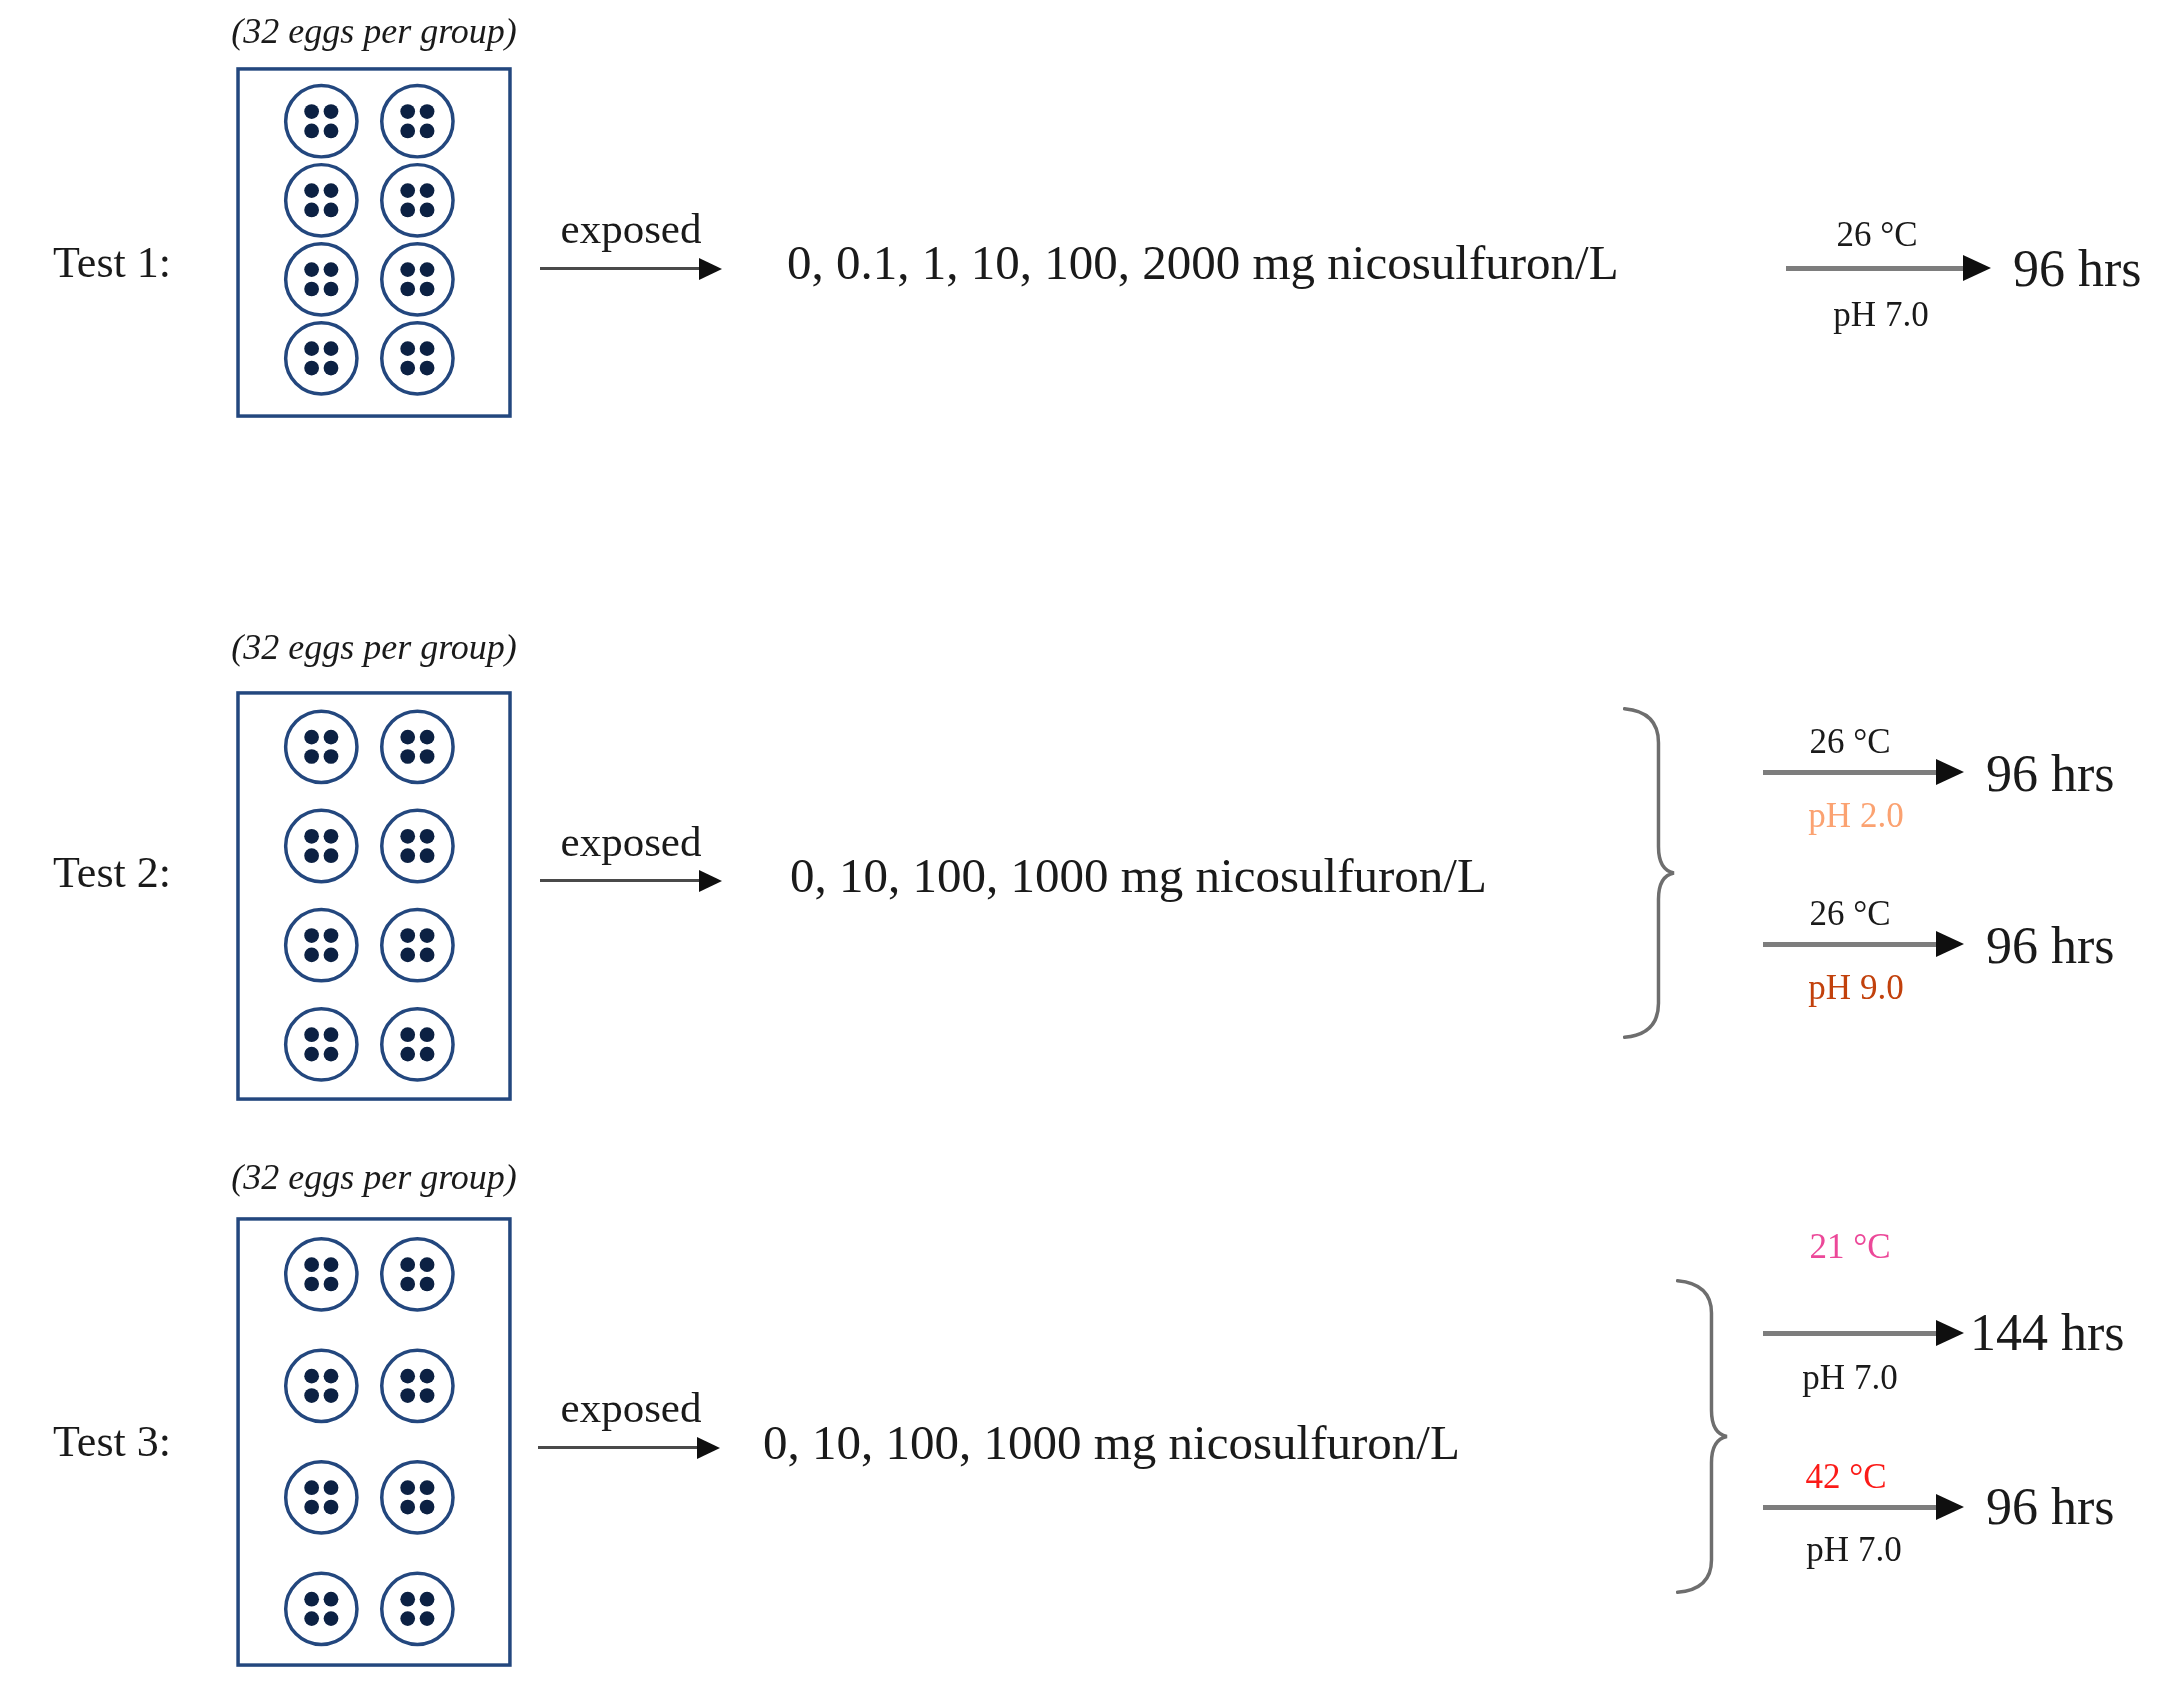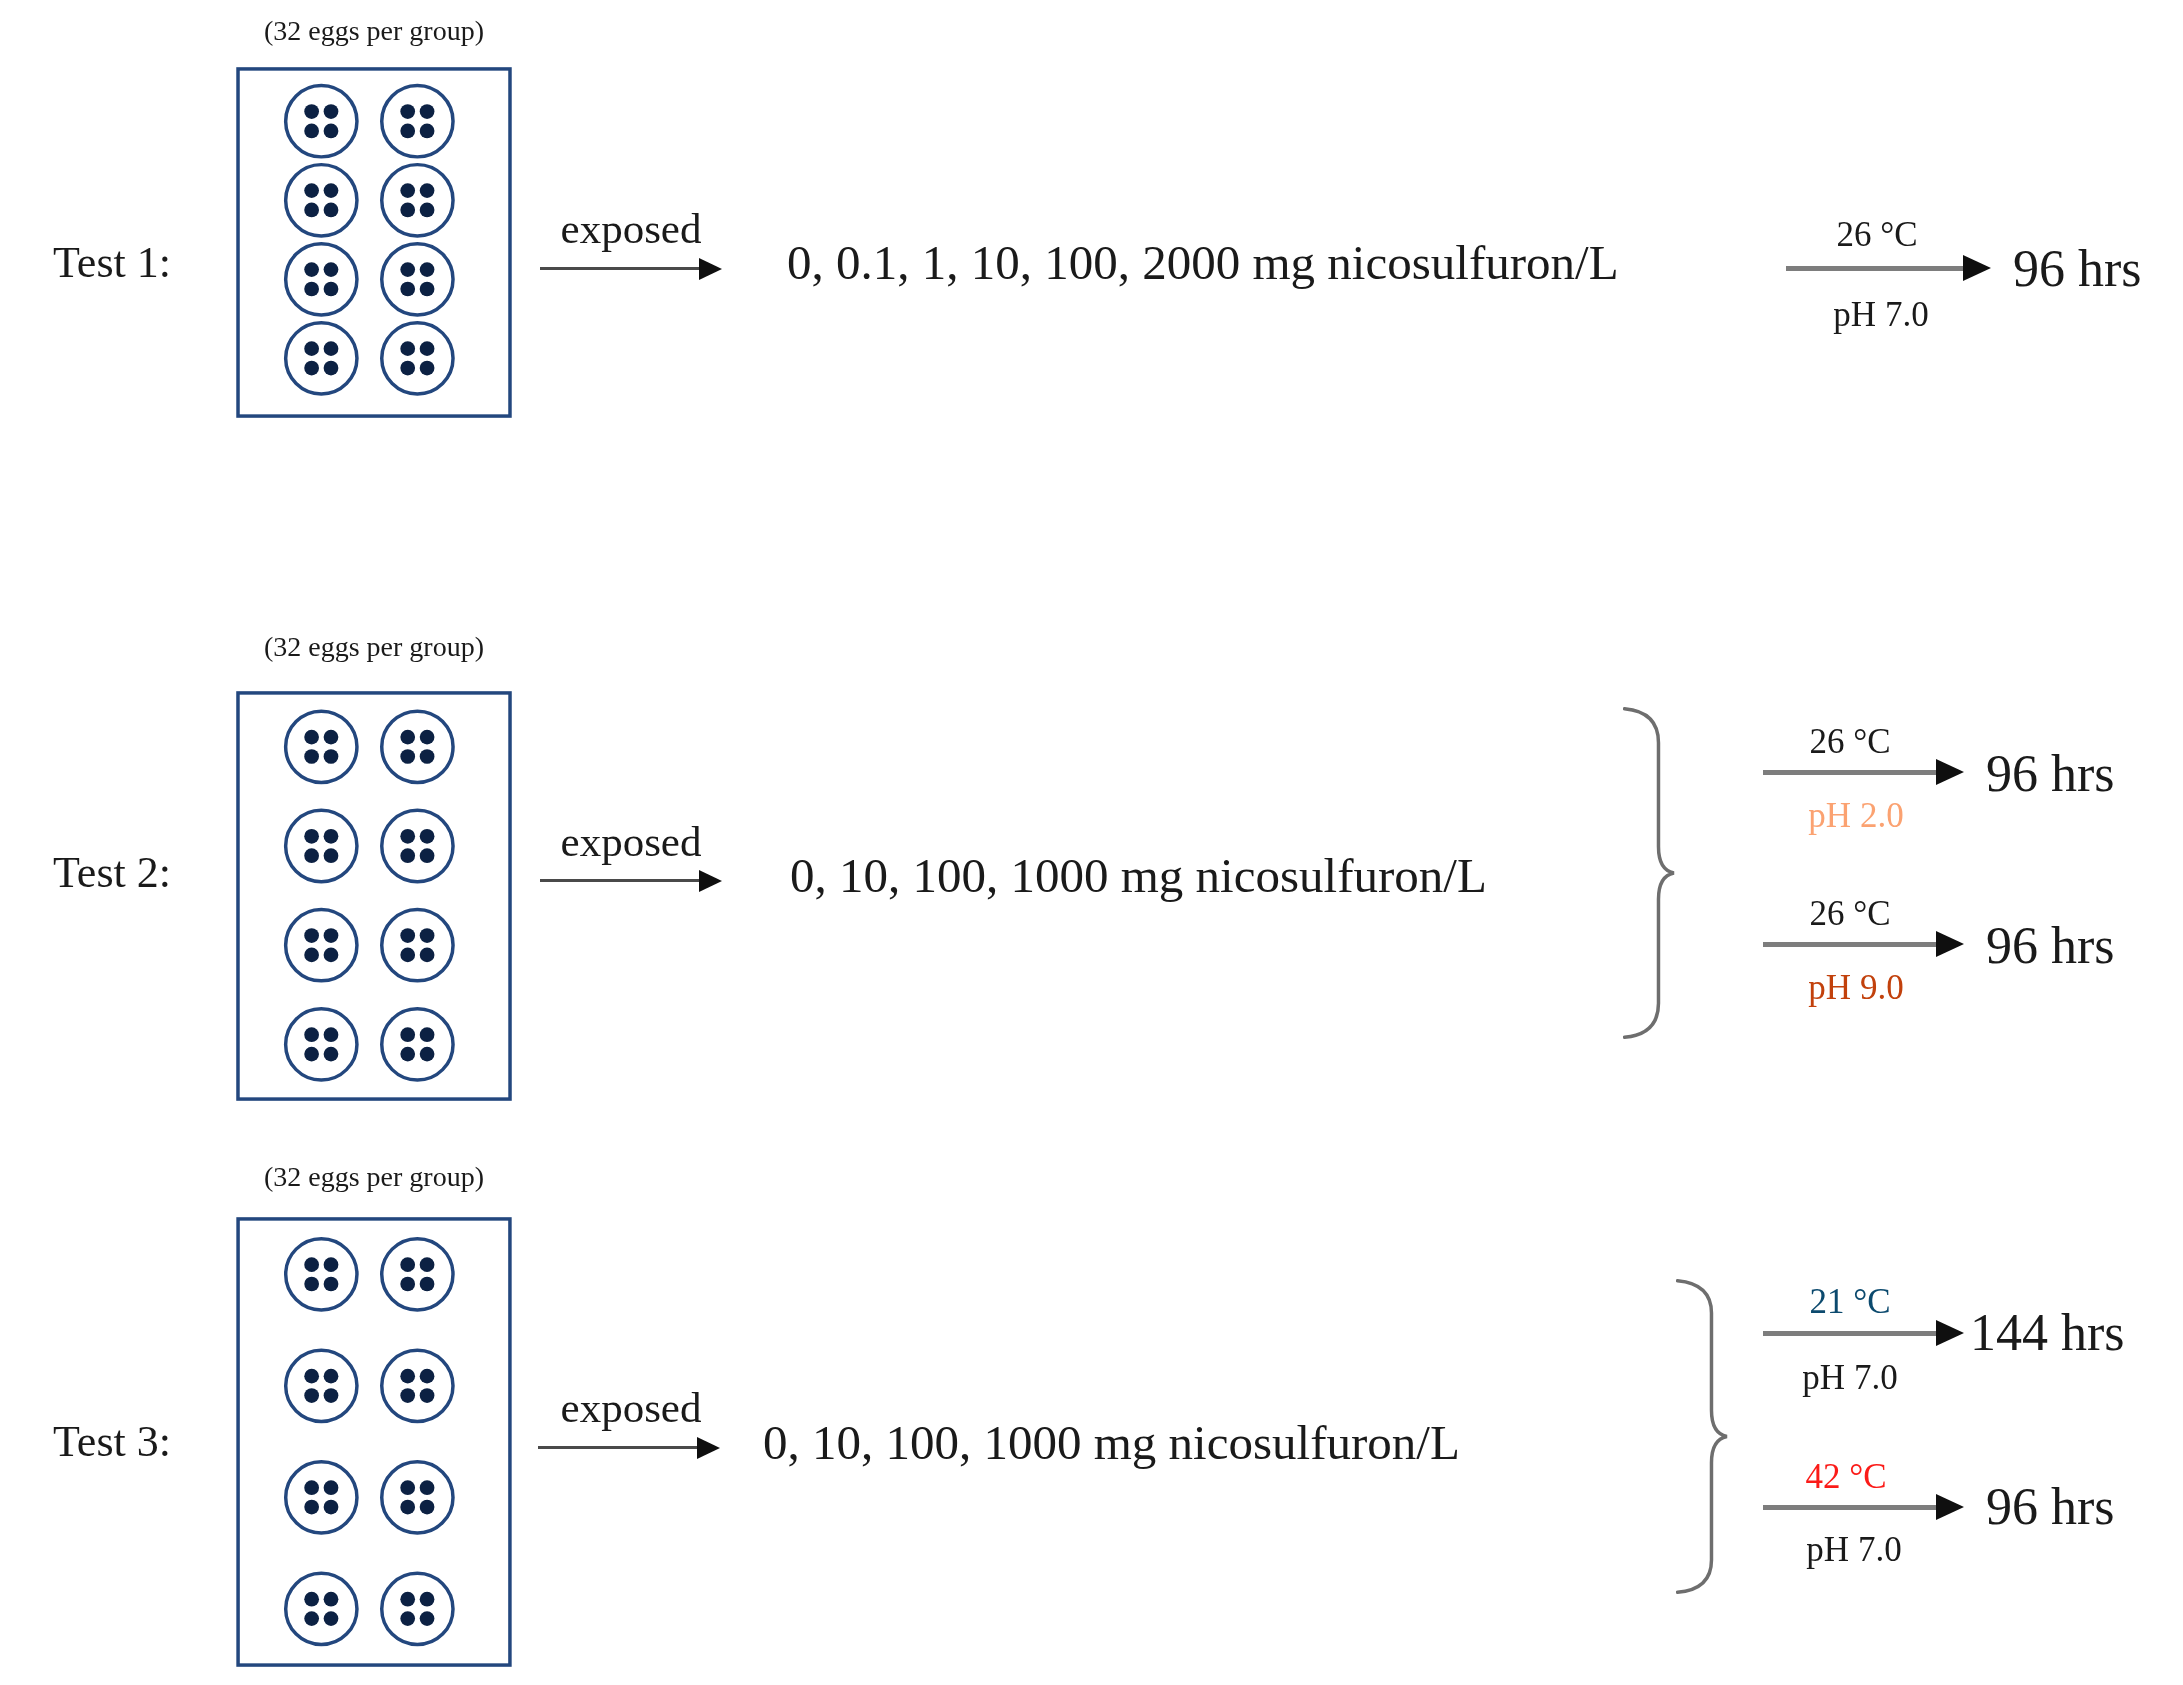--- a/index.html
+++ b/index.html
@@ -5,21 +5,21 @@
   html,body { margin:0; padding:0; background:#ffffff; }
   body { width:2183px; height:1685px; overflow:hidden;
          font-family:"Liberation Serif", serif; color:#1a1a1a; }
   .canvas { position:relative; width:2183px; height:1685px; background:#fff; }
 
   .abs    { position:absolute; }
   .clabel { position:absolute; transform:translate(-50%,-50%); white-space:nowrap; line-height:1; }
   .ltext  { position:absolute; transform:translateY(-50%); white-space:nowrap; line-height:1; }
 
   .test-label { font-size:44px; }
-  .caption    { font-size:28px; }
+  .caption    { font-size:36px;font-style:italic; }
   .exposed    { font-size:43px; }
   .conc       { font-size:49px; }
   .dur        { font-size:52px; }
   .cond       { font-size:35px; }
 
   
   .arrow { position:absolute; height:4.6px; background:#7d7d7d; }
   .arrow::after { content:""; position:absolute; left:100%; top:50%;
                   transform:translateY(-50%); width:0; height:0;
                   border-left:28px solid #0f0f0f;
@@ -130,21 +130,21 @@
 
     <div class="clabel exposed" style="left:631px; top:1407px">exposed</div>
     <div class="arrow thin" style="left:538px; top:1446px; width:159px"></div>
 
     <div class="ltext conc" style="left:763px; top:1442px">0, 10, 100, 1000 mg nicosulfuron/L</div>
 
     <svg class="abs brace" style="left:1676px; top:1277px" width="54" height="319" viewBox="0 0 70 412">
       <path d="M 2 4 Q 46 8 46 46 L 46 172 Q 46 202 66 206 Q 46 210 46 240 L 46 366 Q 46 404 2 408"></path>
     </svg>
 
-    <div class="clabel cond" style="left: 1850px; top: 1301px; color: #0c4a6e; text-align: center;">21 °C</div>
+    <div class="clabel cond" style="left: 1850px; top: 1246px; color: #ec4899; text-align: center;">21 °C</div>
     <div class="arrow" style="left:1763px; top:1331px; width:173px"></div>
     <div class="clabel cond" style="left: 1850px; top: 1377px; color: rgb(26, 26, 26);">pH 7.0</div>
     <div class="ltext dur" style="left:1970px; top:1333px">144 hrs</div>
 
     <div class="clabel cond" style="left: 1846px; top: 1476px; color: rgb(251, 27, 24);">42 °C</div>
     <div class="arrow" style="left:1763px; top:1505px; width:173px"></div>
     <div class="clabel cond" style="left: 1854px; top: 1549px; color: rgb(26, 26, 26);">pH 7.0</div>
     <div class="ltext dur" style="left:1986px; top:1507px">96 hrs</div>
   </section>
 

